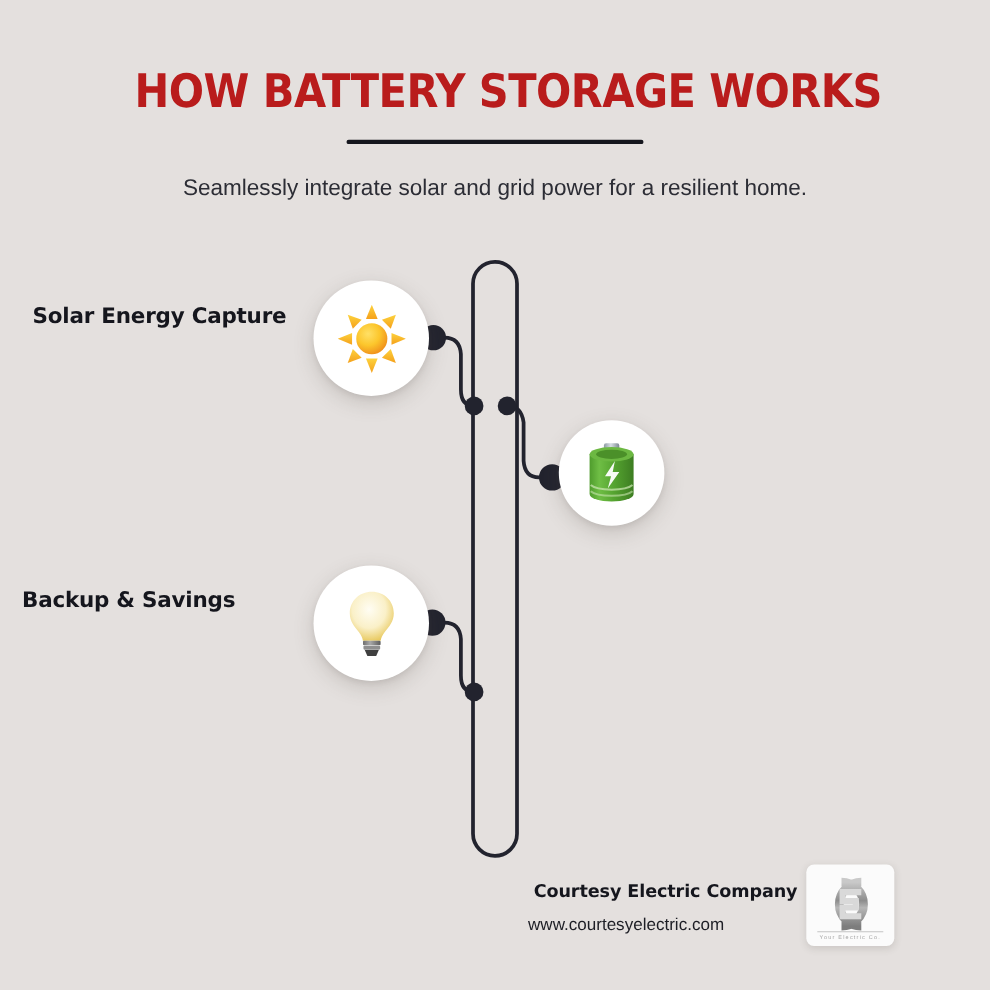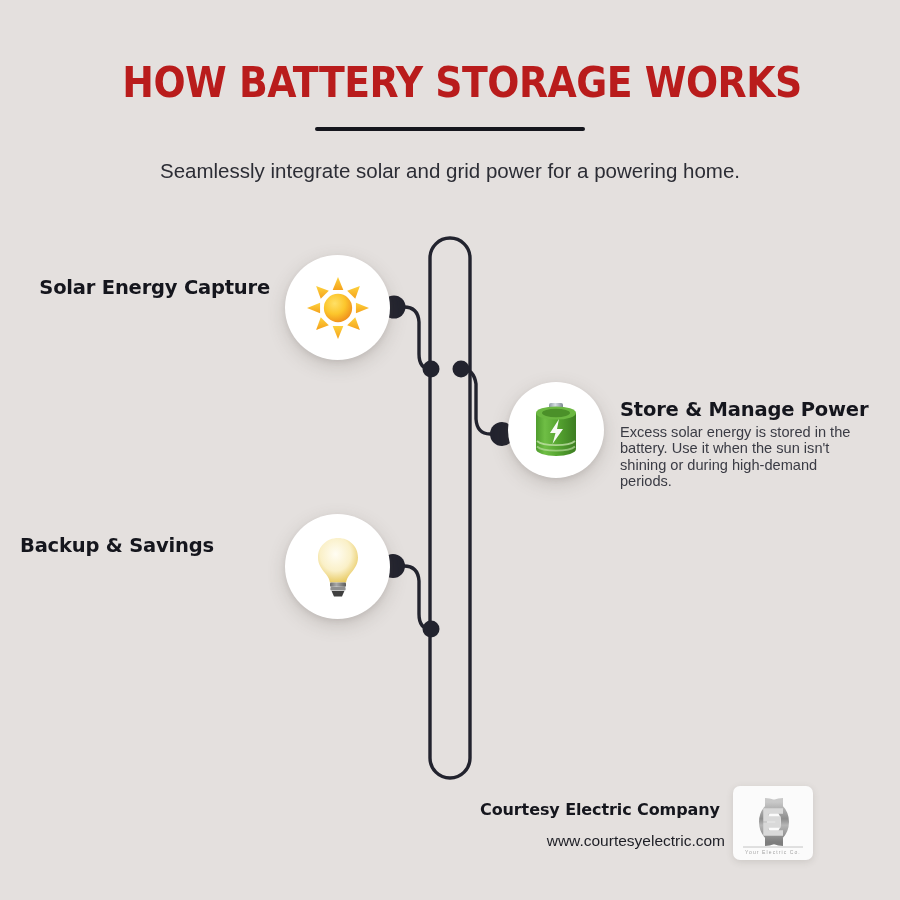--- a/index.html
+++ b/index.html
@@ -97,50 +97,50 @@
     margin: 0 0 3px 0;
     font-family: "DejaVu Sans", "Liberation Sans", sans-serif;
   }
   .step-desc {
     font-size: 14.6px;
     line-height: 16.4px;
     color: #3a3b44;
     margin: 0;
   }
 
-  #step-solar  { left: 20px; top: 276px; width: 250px; text-align: right; }
+  #step-solar  { left: 20px; top: 276px; width: 250px; text-align: center; }
   #step-backup { left: 20px; top: 534px; width: 250px; }
   #step-store  { left: 620px; top: 398px; width: 250px; text-align: left; }
 
   
   #footer {
     position: absolute;
     left: 480px;
     top: 788px;
     width: 340px;
     height: 76px;
   }
   #footer-company {
     position: absolute;
     left: 0;
     top: 12px;
     width: 245px;
-    text-align: left;
+    text-align: right;
     font-size: 16px;
     font-weight: 700;
     color: #15161d;
     letter-spacing: -0.1px;
     font-family: "DejaVu Sans", "Liberation Sans", sans-serif;
   }
   #footer-website {
     position: absolute;
     left: 0;
     top: 44px;
     width: 245px;
-    text-align: right;
+    text-align: left;
     font-size: 15.5px;
     font-weight: 400;
     color: #1d1e25;
   }
   #footer-logo {
     position: absolute;
     left: 253px;
     top: -2px;
     width: 80px;
     height: 74px;
@@ -150,21 +150,21 @@
     overflow: hidden;
   }
 </style>
 </head>
 <body>
 
 <div id="canvas">
 
   <div id="page-title">HOW BATTERY STORAGE WORKS</div>
   <div id="title-divider"></div>
-  <div id="page-subtitle">Seamlessly integrate solar and grid power for a powering home.</div>
+  <div id="page-subtitle">Seamlessly integrate solar and grid power for a resilient home.</div>
 
   <svg id="flow-diagram" viewBox="0 0 900 900" xmlns="http://www.w3.org/2000/svg">
     <g fill="none" stroke="#22232e" stroke-width="3.4" stroke-linecap="round">
 
       <path d="M430,758 L430,258 A20,20 0 0 1 470,258 L470,758 A20,20 0 0 1 430,758 Z"></path>
 
       <path d="M394,307 L404,307 Q418,307 419,322 L419,354 Q419,369 431,369"></path>
 
       <path d="M461,369 Q474,369 476,384 L476,419 Q477,434 490,434 L502,434"></path>
 
@@ -254,24 +254,20 @@
       <rect x="16" y="46.5" width="16" height="4.2" rx="1" fill="url(#baseGrad)"></rect>
       <rect x="16.4" y="51" width="15.2" height="3.6" rx="1" fill="#8f8f8f"></rect>
       <path d="M17.6,55 h12.8 l-2.4,5.4 h-8 Z" fill="#3f3f3f"></path>
     </svg>
   </div>
 
   <div class="step-block" id="step-solar">
     <div class="step-title">Solar Energy Capture</div>
   </div>
 
-  <div class="step-block" id="step-store">
-    <div class="step-title">Store &amp; Manage Power</div>
-    <div class="step-desc">Excess solar energy is stored in the battery. Use it when the sun isn't shining or during high-demand periods.</div>
-  </div>
 
   <div class="step-block" id="step-backup">
     <div class="step-title">Backup &amp; Savings</div>
   </div>
 
   <div id="footer">
     <div id="footer-company">Courtesy Electric Company</div>
     <div id="footer-website">www.courtesyelectric.com</div>
     <div id="footer-logo">
       <svg width="80" height="74" viewBox="0 0 80 74" xmlns="http://www.w3.org/2000/svg">

